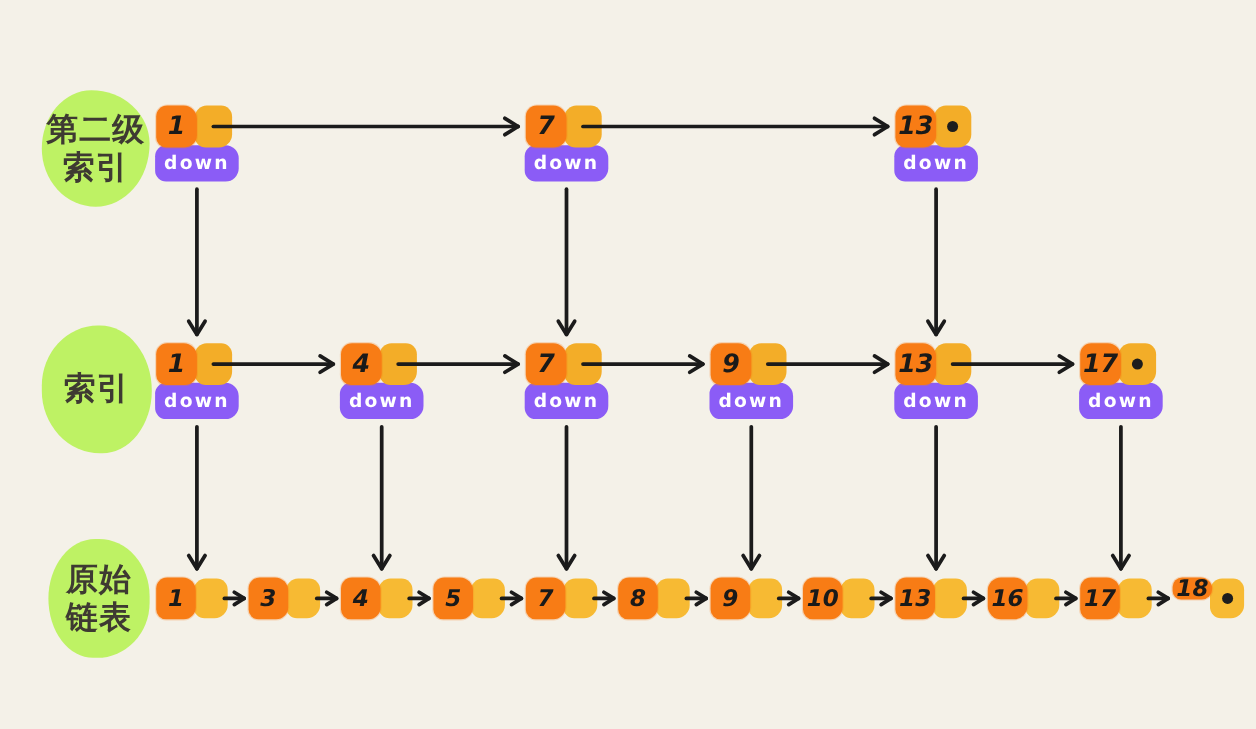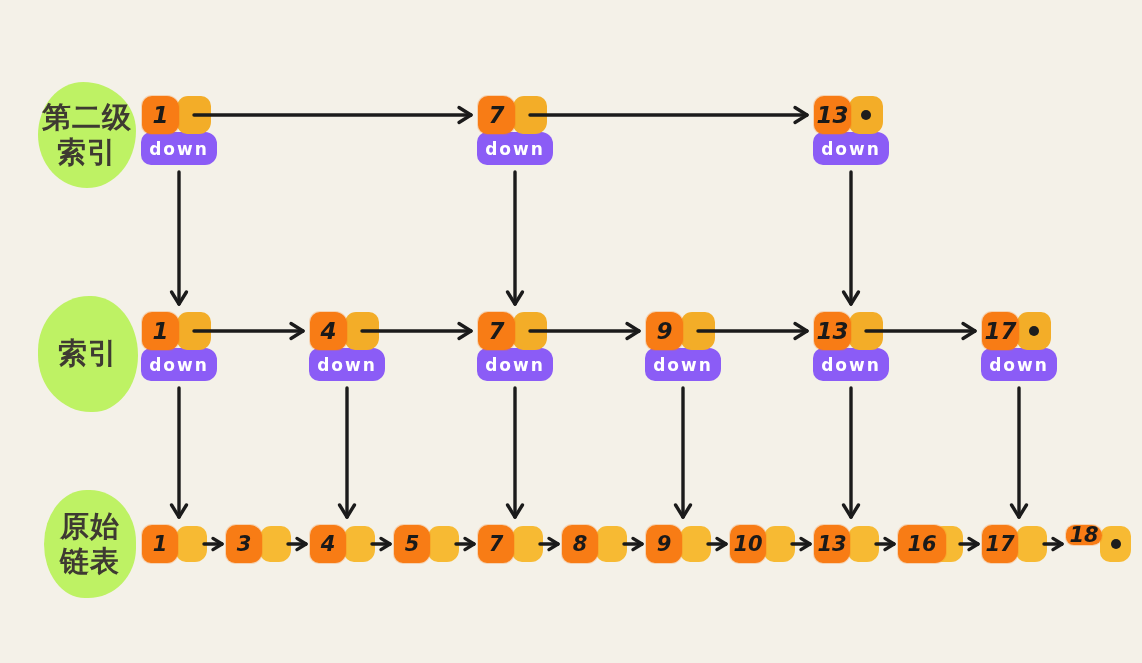--- a/index.html
+++ b/index.html
@@ -222,21 +222,21 @@
     <div class="node bottom" style="left: 730px; top: 525px;">
       <div class="cell pointer" style="left: 34px; width: 31px; height: 36px; top: 1px;"></div>
       <div class="cell value" style="width: 36px; height: 38px;">10</div>
     </div>
     <div class="node bottom" style="left: 814px; top: 525px;">
       <div class="cell pointer" style="left: 34px; width: 31px; height: 36px; top: 1px;"></div>
       <div class="cell value" style="width: 36px; height: 38px;">13</div>
     </div>
     <div class="node bottom" style="left: 898px; top: 525px;">
       <div class="cell pointer" style="left: 34px; width: 31px; height: 36px; top: 1px;"></div>
-      <div class="cell value" style="width: 48px; height: 38px;">16</div>
+      <div class="cell value" style="width: 36px; height: 38px; border-radius: 12px;">16</div>
     </div>
     <div class="node bottom" style="left: 982px; top: 525px;">
       <div class="cell pointer" style="left: 34px; width: 31px; height: 36px; top: 1px;"></div>
       <div class="cell value" style="width: 36px; height: 38px;">17</div>
     </div>
     <div class="node bottom" style="left: 1066px; top: 525px;">
       <div class="cell pointer" style="left: 34px; width: 31px; height: 36px; top: 1px;">
         <div class="dot"></div>
       </div>
       <div class="cell value" style="width: 36px; height: 20px;">18</div>

